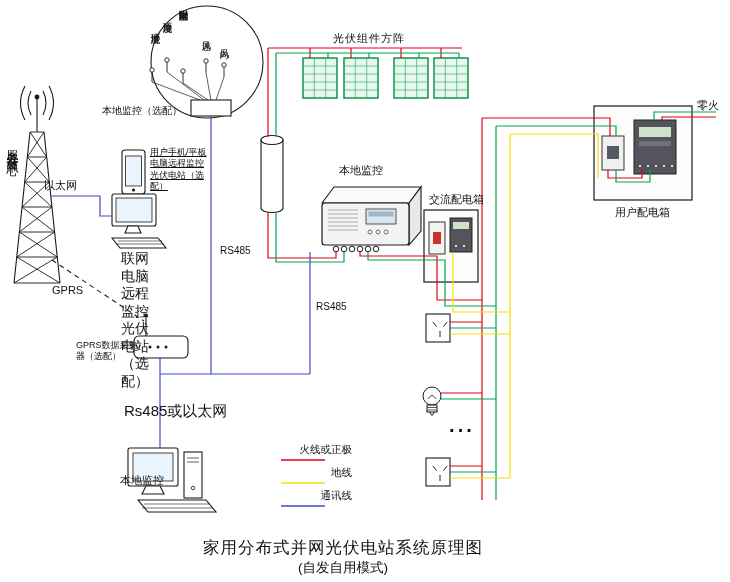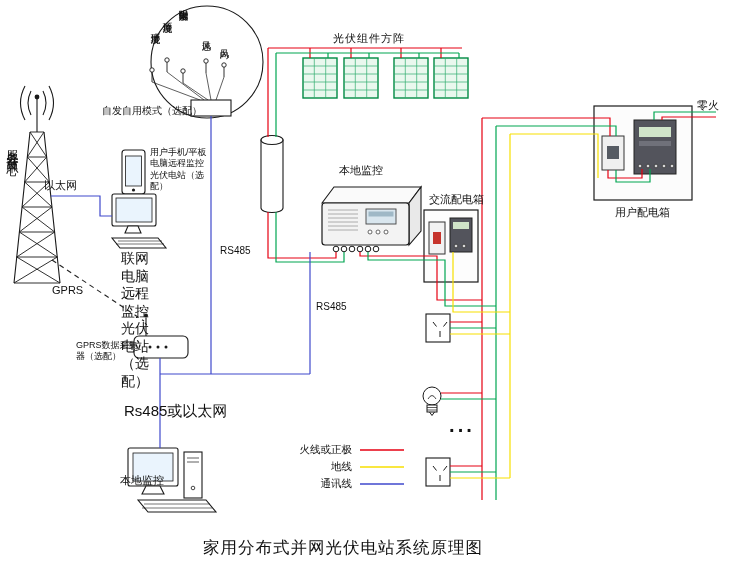--- a/index.html
+++ b/index.html
@@ -5,21 +5,21 @@
   html,body{margin:0;padding:0;background:#ffffff;}
   .stage{
     position:relative;width:730px;height:582px;background:#ffffff;overflow:hidden;
     font-family:"Liberation Sans","DejaVu Sans",sans-serif;color:#111;
   }
   .stage svg.diagram{position:absolute;left:0;top:0;}
   .lbl{position:absolute;font-size:11px;line-height:1.2;white-space:nowrap;z-index:5;}
   .wrap{white-space:normal;line-height:1.25;}
   .vert{writing-mode:vertical-rl;text-orientation:upright;}
   .legend{position:absolute;left:280px;top:443px;z-index:5;}
-  .legend-row{display:flex;align-items:center;margin-bottom:3px;}
+  .legend-row{display:flex;align-items:flex-start;margin-bottom:3px;flex-direction:column;}
   .legend-label{display:inline-block;width:72px;text-align:right;font-size:10.5px;margin-right:7px;}
   .title1{position:absolute;left:0;top:537px;width:686px;text-align:center;font-size:16.5px;letter-spacing:1px;z-index:5;}
   .title2{position:absolute;left:0;top:559px;width:686px;text-align:center;font-size:13.5px;z-index:5;}
 </style>
 </head>
 <body>
 
 <div class="stage">
 
   <svg class="diagram" width="730" height="582" viewBox="0 0 730 582">
@@ -198,27 +198,27 @@
       <path d="M310,252 V374"></path>
       <path d="M160,374 H310"></path>
       <path d="M160,358 V448"></path>
     </g>
   </svg>
 
   <div class="lbl vert" style="left:5px;top:140px;font-size:12px;letter-spacing:2px;">服务器云计算中心</div>
   <div class="lbl" style="left:44px;top:179px;">以太网</div>
   <div class="lbl" style="left:52px;top:284px;">GPRS</div>
 
-  <div class="lbl wrap" style="left:150px;top:147px;width:58px;font-size:9px;">用户手机/平板电脑远程监控光伏电站（选配）</div>
+  <div class="lbl wrap" style="left:150px;top:147px;width:58px;font-size:9px;text-decoration:underline;">用户手机/平板电脑远程监控光伏电站（选配）</div>
   <div class="lbl wrap" style="left:121px;top:250px;width:40px;font-size:14px;">联网电脑远程监控光伏电站（选配）</div>
   <div class="lbl wrap" style="left:76px;top:340px;width:64px;font-size:9px;">GPRS数据采集器（选配）</div>
   <div class="lbl" style="left:84px;top:402px;font-size:15px;padding-left:40px;">Rs485或以太网</div>
   <div class="lbl" style="left:82px;top:474px;margin-left:38px;">本地监控</div>
 
-  <div class="lbl" style="left:102px;top:105px;font-size:10px;">自发自用模式（选配）</div>
+  <div class="lbl" style="left:102px;top:105px;font-size:10px;">本地监控（选配）</div>
   <div class="lbl vert" style="left:150px;top:26px;font-size:9.5px;">环境湿度</div>
   <div class="lbl vert" style="left:162px;top:15px;font-size:9.5px;">环境温度</div>
   <div class="lbl vert" style="left:178px;top:3px;font-size:9.5px;">太阳辐射强度</div>
   <div class="lbl vert" style="left:201px;top:34px;font-size:9.5px;">风速</div>
   <div class="lbl vert" style="left:219px;top:42px;font-size:9.5px;">风向</div>
 
   <div class="lbl" style="left:333px;top:32px;letter-spacing:1px;">光伏组件方阵</div>
   <div class="lbl" style="left:339px;top:164px;">本地监控</div>
   <div class="lbl" style="left:220px;top:245px;font-size:10px;">RS485</div>
   <div class="lbl" style="left:316px;top:301px;font-size:10px;">RS485</div>
@@ -242,14 +242,15 @@
     </div>
     <div class="legend-row">
       <span class="legend-label">通讯线</span>
       <svg width="46" height="6">
           <line x1="1" y1="3" x2="45" y2="3" stroke-width="1.5" stroke="#3f48cc"></line>
         </svg>
     </div>
   </div>
 
   <div class="title1">家用分布式并网光伏电站系统原理图</div>
+  <div class="title2">(自发自用模式)</div>
 
 </div>
 
 </body></html>

